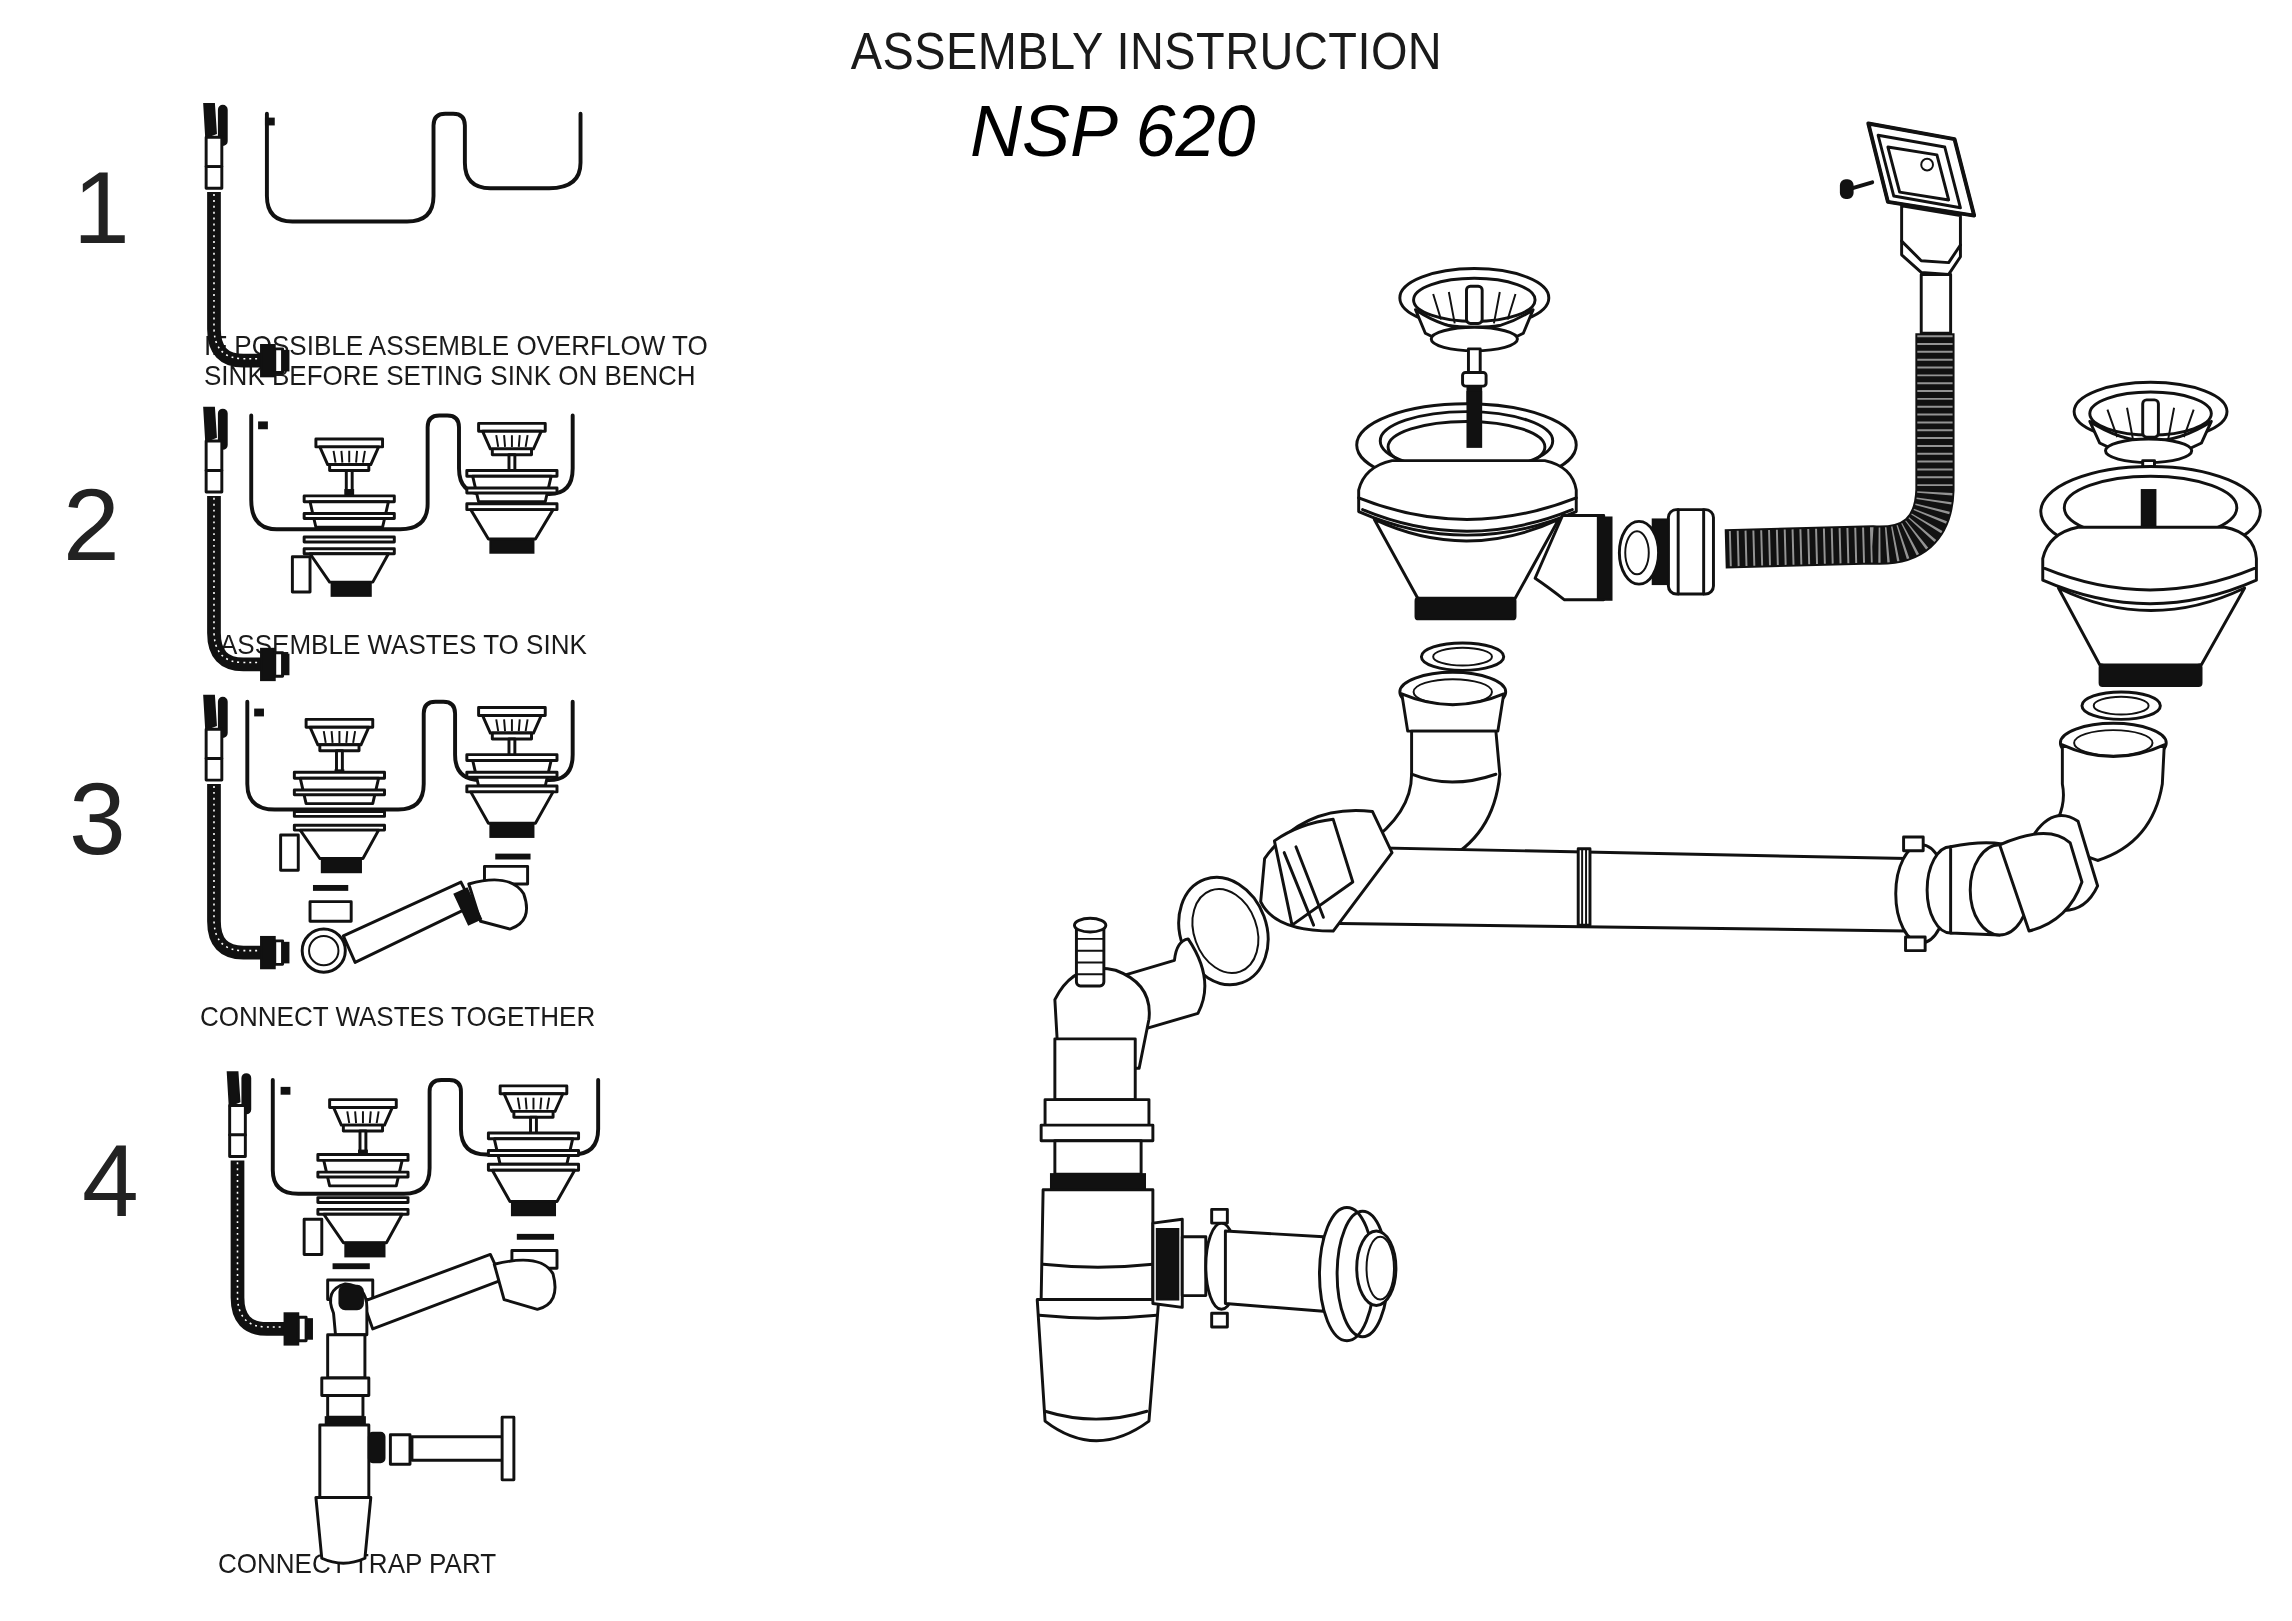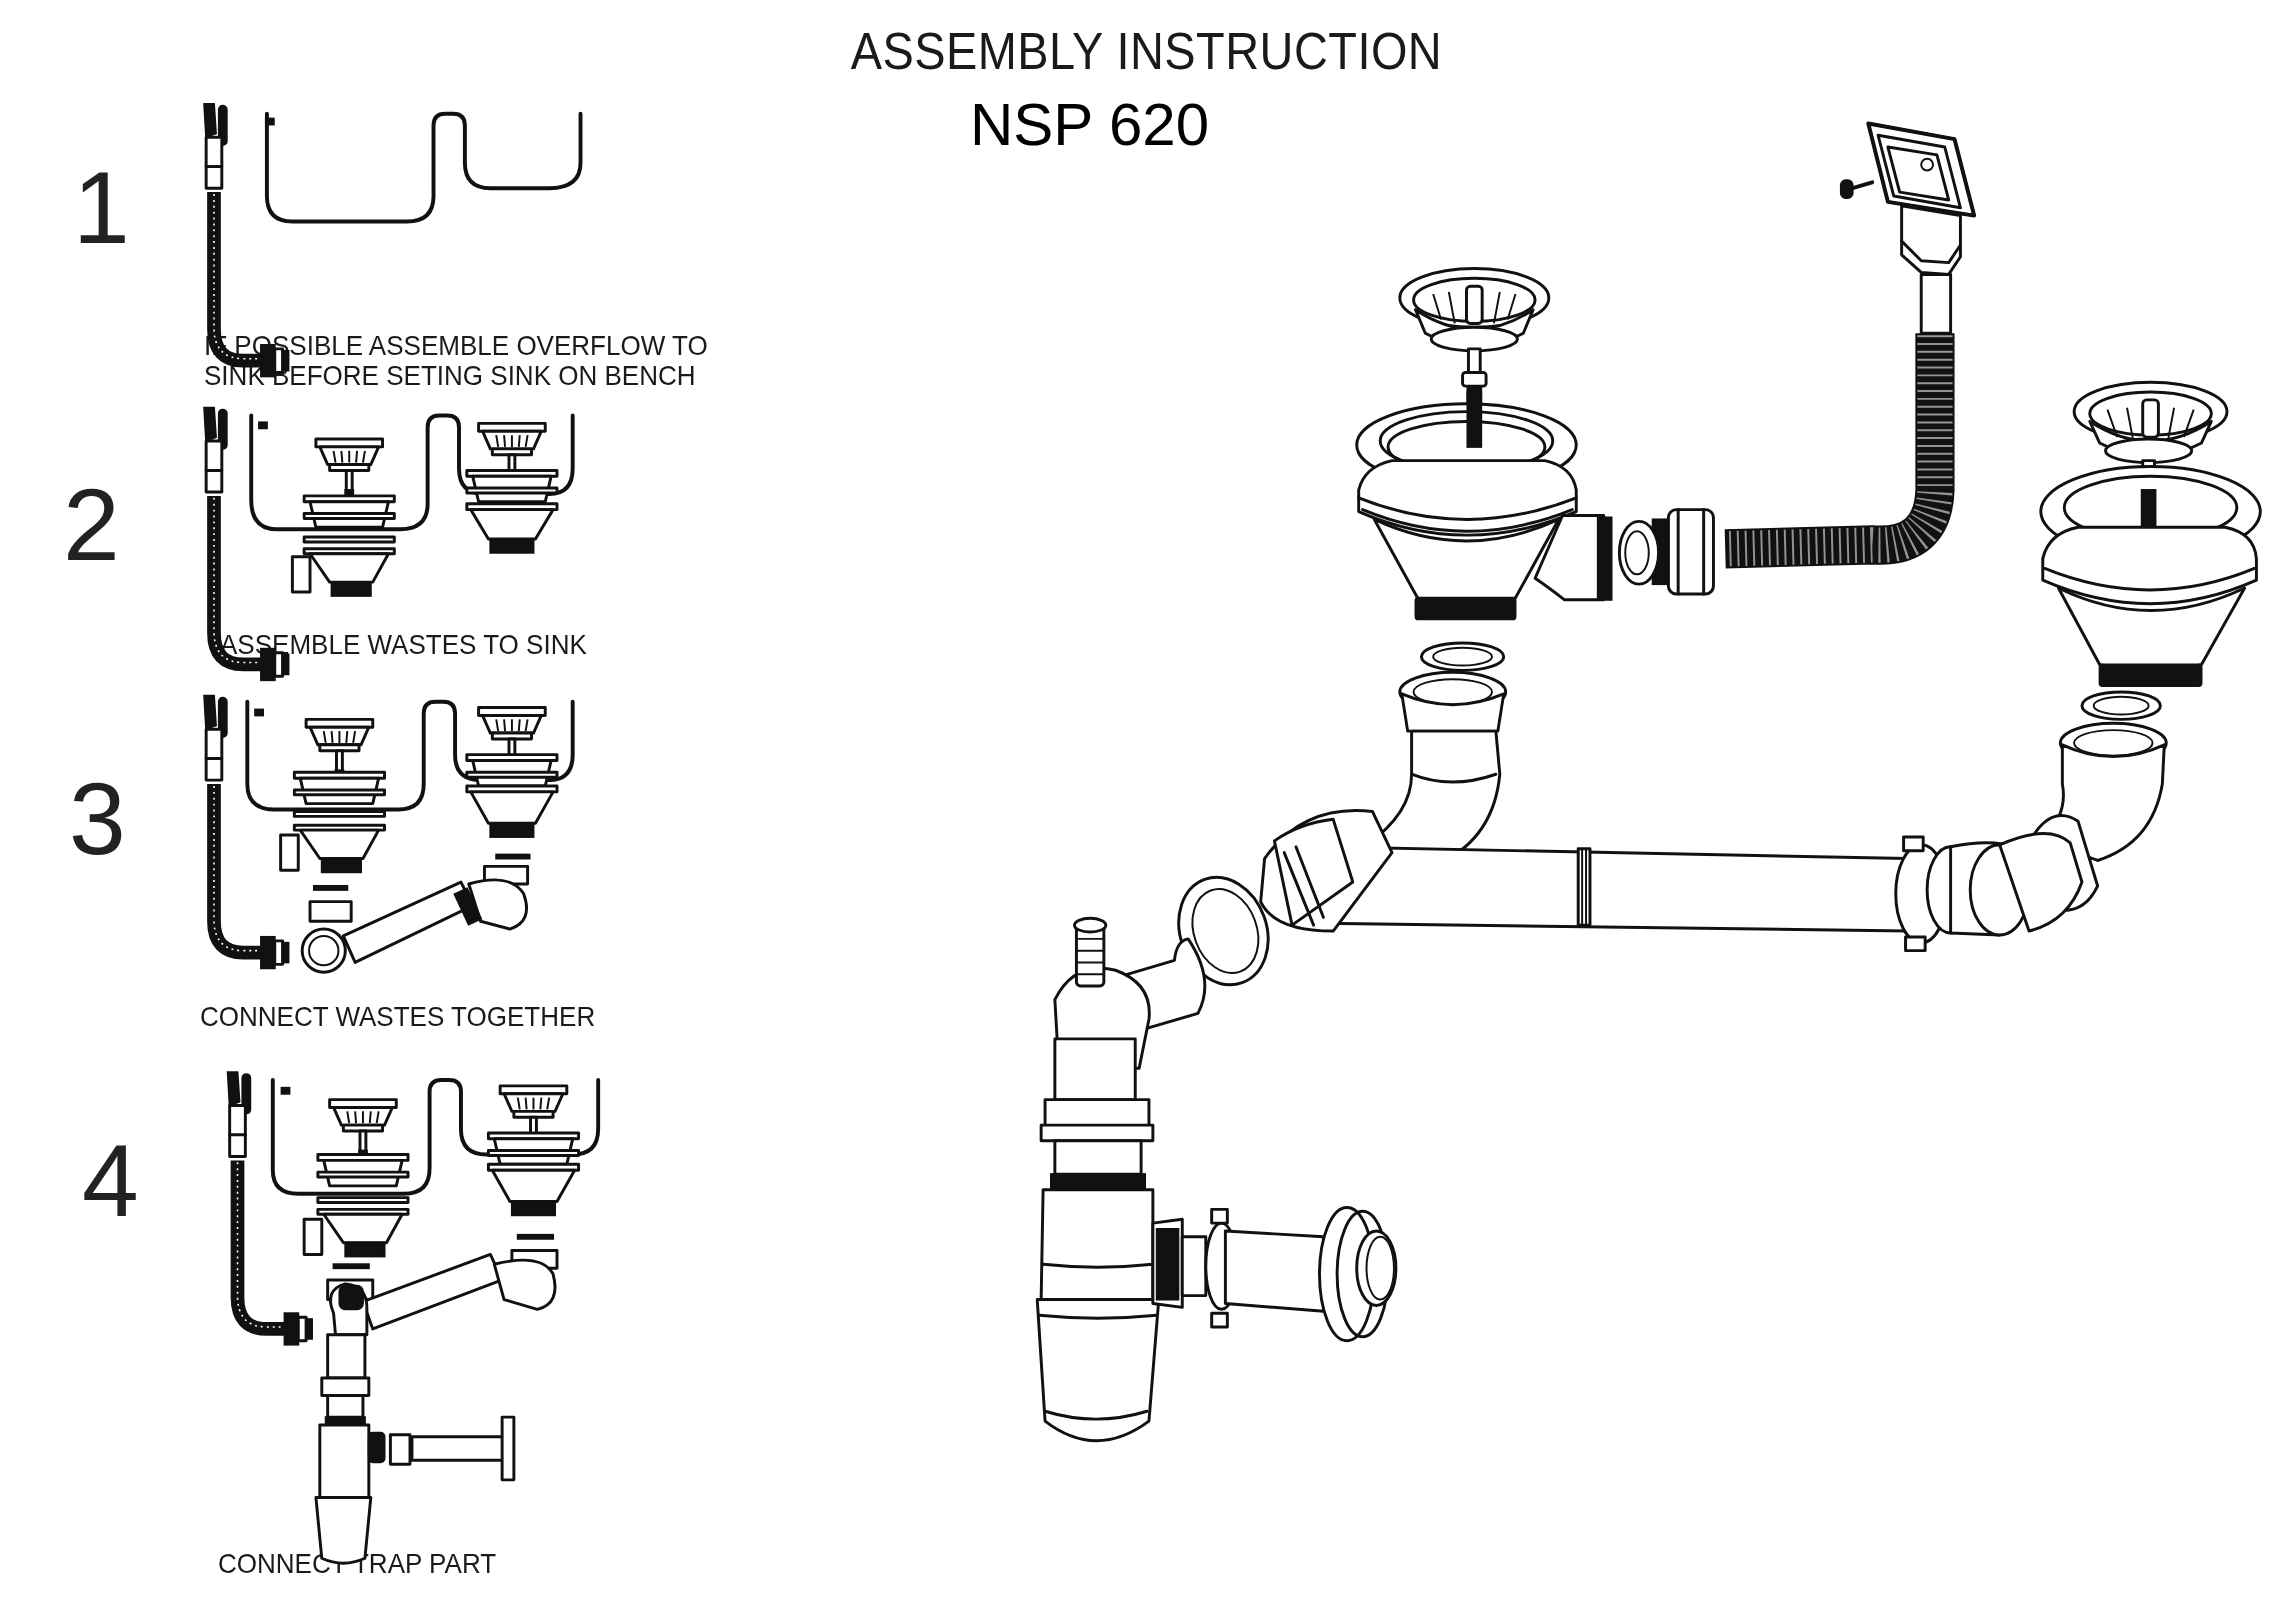--- a/index.html
+++ b/index.html
@@ -1,20 +1,20 @@
 <!DOCTYPE html>
 <html><head>
 <meta charset="utf-8">
 <style>
   html, body { margin:0; padding:0; background:#ffffff; }
   body { width:2293px; height:1621px; position:relative; overflow:hidden; font-family:"Liberation Sans", sans-serif; color:#1a1a1a; }
   .abs { position:absolute; }
   #title { left:0; width:2293px; top:21.6px; text-align:center; font-size:51px; letter-spacing:0.5px; transform:translateX(0px); }
   #title span { display:inline-block; transform:scaleX(0.92); }
-  #model { left:970px; top:90px; font-size:60px; color:#000; }
+  #model { left:970px; top:90px; font-size:72px; color:#000;font-style:italic; }
   .stepnum { font-size:102px; color:#222; line-height:1; }
   .caption { font-size:27.4px; line-height:30px; color:#1a1a1a; transform-origin:left top; transform:scaleX(0.95); white-space:nowrap; }
   svg.diagram { position:absolute; left:0; top:0; }
   .ln { fill:none; stroke:#111; stroke-width:3; stroke-linecap:round; stroke-linejoin:round; }
   .lnb { fill:none; stroke:#111; stroke-width:4; stroke-linecap:round; stroke-linejoin:round; }
   .fillw { fill:#fff; stroke:#111; stroke-width:3; stroke-linejoin:round; }
   .fillb { fill:#111; stroke:#111; stroke-width:2; }
   .thin { fill:none; stroke:#111; stroke-width:2; }
   .corrbg { fill:none; stroke:#111; stroke-width:14; stroke-linecap:butt; }
   .corrhi { fill:none; stroke:#fff; stroke-width:1.6; stroke-dasharray:2 4; }

